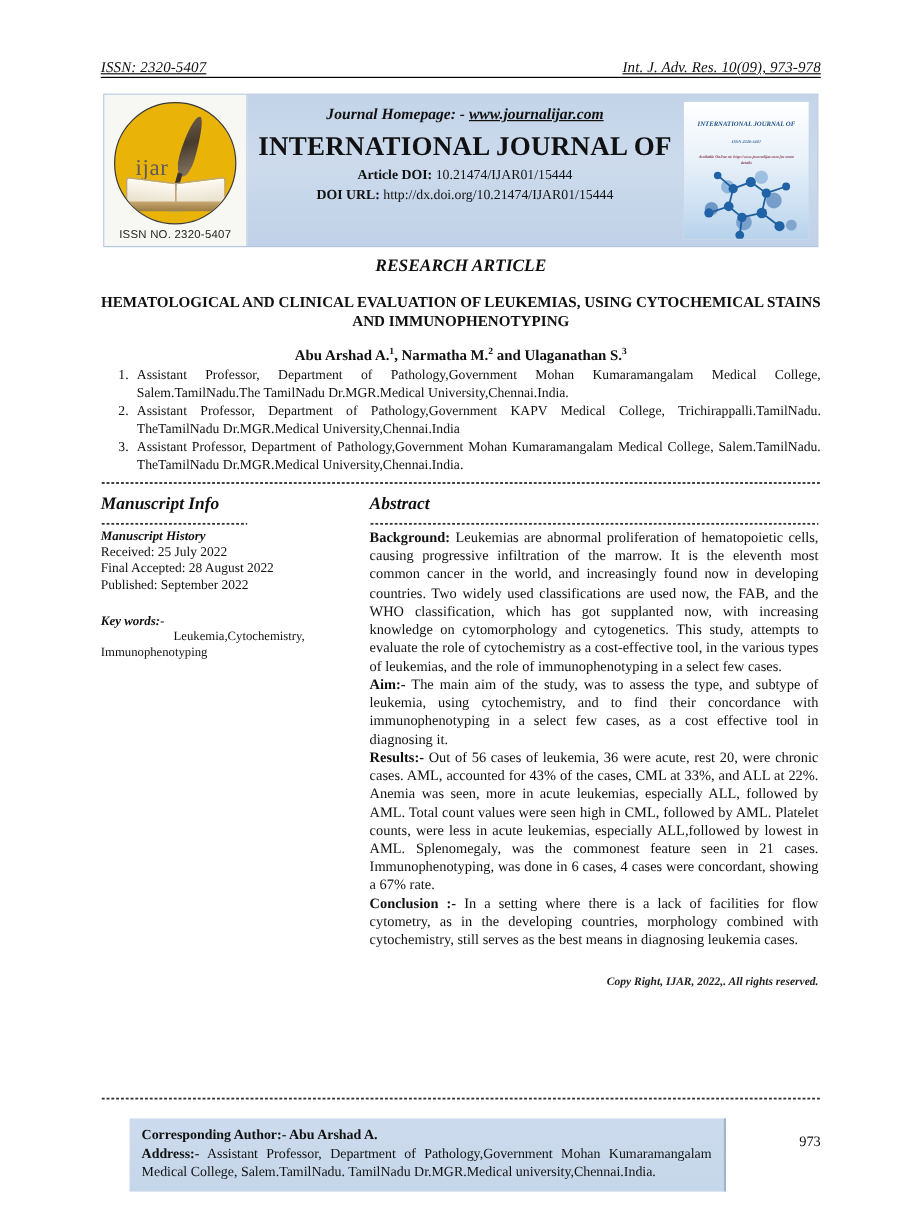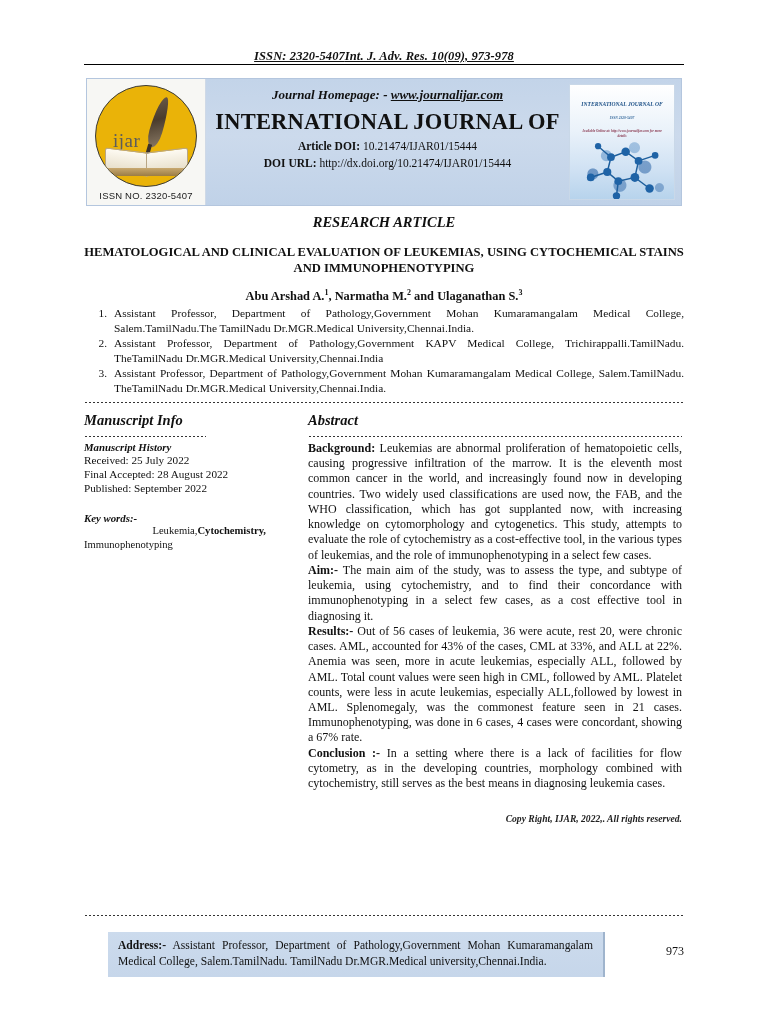--- a/index.html
+++ b/index.html
@@ -24,25 +24,25 @@
     padding: 0 84px;
   }
 
   
   .runhead {
     position: absolute;
     left: 84px; right: 84px;
     top: 44px;
     height: 20px;
     display: flex;
-    justify-content: center;
+    justify-content: space-between;
     align-items: flex-end;
     border-bottom: 1.6px solid #000;
     font-style: italic;
-    font-weight: bold;
+    font-weight: normal;
     font-size: 12.5px;
     letter-spacing: .1px;
   }
   .runhead .left  { text-decoration: underline; }
   .runhead .right { text-decoration: underline; }
 
   
   .banner {
     position: absolute;
     left: 86px;
@@ -292,21 +292,21 @@
     font-size: 10.6px;
     line-height: 1.3;
     display: flex;
     flex-wrap: wrap;
   }
   .kw-row {
     display: flex;
     width: 100%;
     justify-content: flex-end;
   }
-  .kw-row span:last-child { margin-right: 14px; font-weight: bold; }
+  .kw-row span:last-child { margin-right: 26px; }
 
   .abstract-body {
     font-size: 12px;
     line-height: 1.27;
     text-align: justify;
     text-justify: inter-word;
     margin-top: 2px;
   }
   .abstract-body p { margin: 0; }
   .abstract-body b { font-weight: bold; }
@@ -459,18 +459,19 @@
       <p><b>Aim:-</b><span> The main aim of the study, was to assess the type, and subtype of leukemia, using cytochemistry, and to find their concordance with immunophenotyping in a select few cases,  as a cost effective tool in diagnosing it.</span></p>
       <p><b>Results:-</b><span>  Out of 56 cases of leukemia,  36 were acute, rest 20, were chronic cases. AML,  accounted for 43% of the cases,  CML at 33%, and ALL at 22%. Anemia was seen, more in acute leukemias, especially ALL, followed by AML. Total count values were seen high in CML, followed by AML. Platelet counts, were less in acute leukemias, especially ALL,followed by lowest in AML. Splenomegaly, was the commonest feature seen in 21 cases. Immunophenotyping, was done in 6  cases, 4 cases were concordant, showing a 67% rate.</span></p>
       <p><b>Conclusion :-</b><span>  In a setting where there is a lack of facilities for flow cytometry, as in the developing countries, morphology combined with cytochemistry, still serves as the best means in diagnosing leukemia cases.</span></p>
       <div class="copyright">Copy Right, IJAR, 2022,. All rights reserved.</div>
     </div>
   </div>
 
   <div class="dotrule" style="left:84px;right:84px;top:914px;"></div>
 
   <div class="corr-box">
+    <span class="ttl">Corresponding Author:- Abu Arshad A.</span>
     <span class="addr"><b>Address:-</b><span>   Assistant   Professor,   Department   of   Pathology,Government   Mohan Kumaramangalam  Medical  College,  Salem.TamilNadu.  TamilNadu  Dr.MGR.Medical university,Chennai.India.</span></span>
   </div>
 
   <div class="page-num">973</div>
 
 </div>
 
 </body></html>

